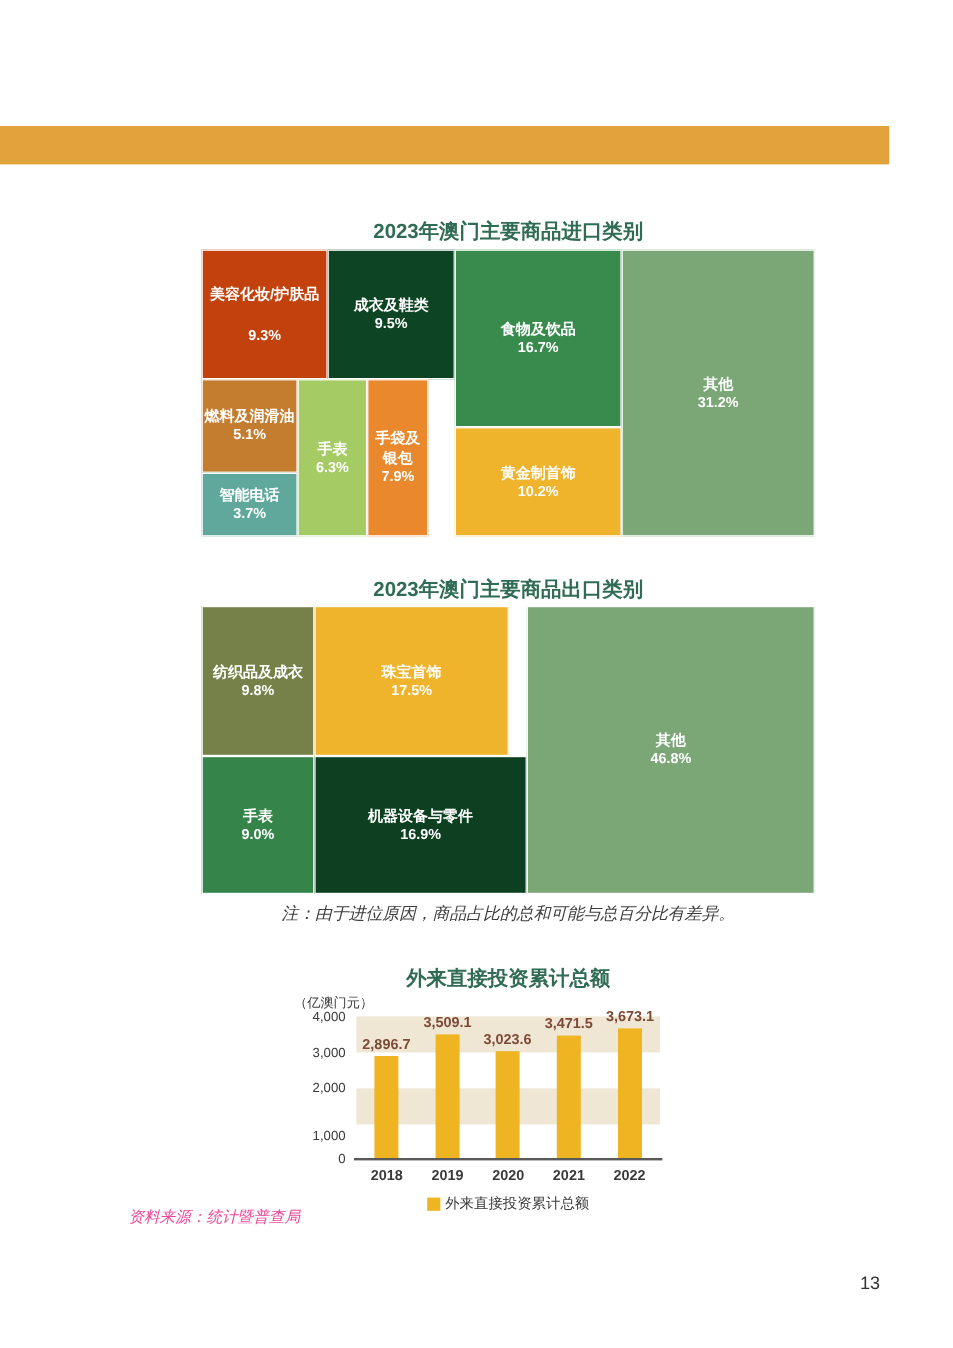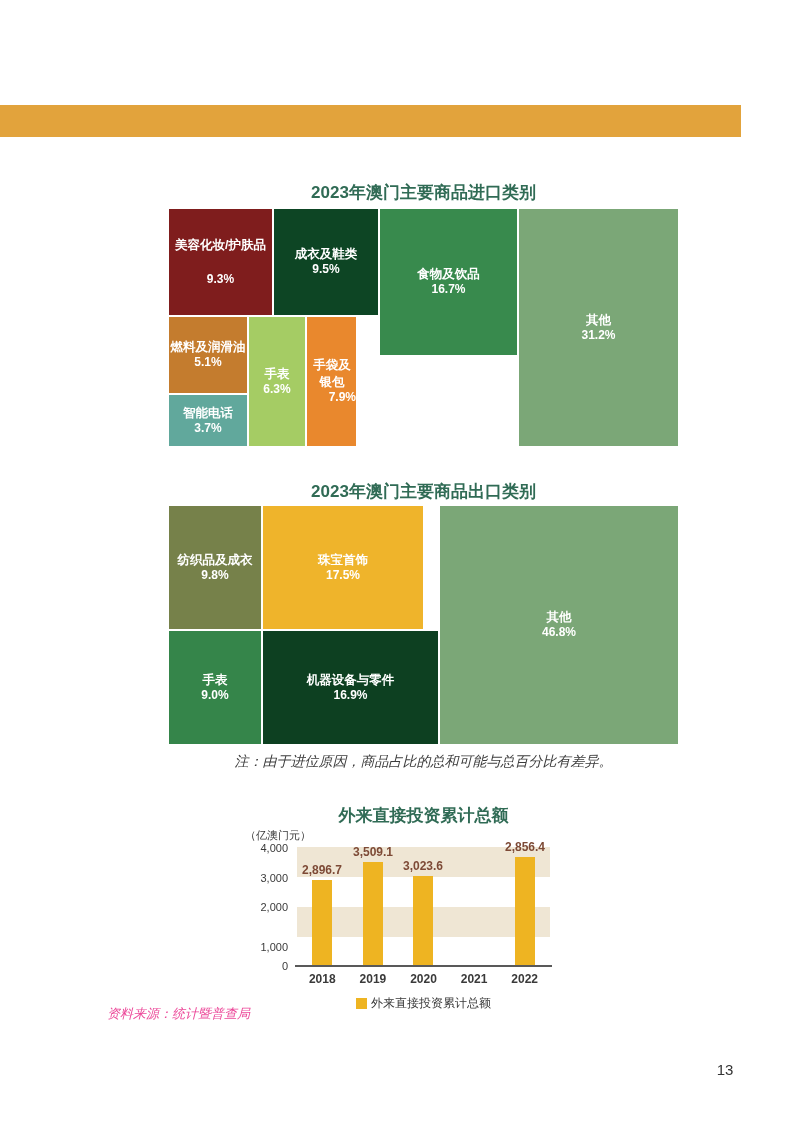--- a/index.html
+++ b/index.html
@@ -22,21 +22,21 @@
   .tile-label{font-size:12.5px;}
   .tile-value{font-size:12px;}
 
   #tm1-t0{left:0;top:0;width:105px;height:108px;}
   #tm1-t1{left:105px;top:0;width:106px;height:108px;}
   #tm1-t2{left:211px;top:0;width:139px;height:148px;}
   #tm1-t3{left:350px;top:0;width:161px;height:239px;}
   #tm1-t4{left:0;top:108px;width:80px;height:78px;}
   #tm1-t5{left:0;top:186px;width:80px;height:53px;}
   #tm1-t6{left:80px;top:108px;width:58px;height:131px;}
-  #tm1-t7{left:138px;top:108px;width:51px;height:131px;align-items:flex-end;}
+  #tm1-t7{left:138px;top:108px;width:51px;height:131px;}
   #tm1-t7 .tile-label{max-width:48px;}
   #tm1-t8{left:211px;top:148px;width:139px;height:91px;}
 
   #tm2-t0{left:0;top:0;width:94px;height:125px;}
   #tm2-t1{left:94px;top:0;width:162px;height:125px;}
   #tm2-t2{left:271px;top:0;width:240px;height:240px;}
   #tm2-t3{left:0;top:125px;width:94px;height:115px;}
   #tm2-t4{left:94px;top:125px;width:177px;height:115px;}
 
   .note{position:absolute;left:168px;top:753px;width:511px;text-align:center;
@@ -73,21 +73,21 @@
 </head>
 <body>
 
 <div class="page">
 
   <div class="accent-bar" style="background: rgb(226, 163, 60);"></div>
 
   <div class="tm-title" id="tm1-title">2023年澳门主要商品进口类别</div>
 
   <div class="treemap" id="tm1">
-    <div class="tile" id="tm1-t0" style="background: #7f1d1d; gap: 19px;">
+    <div class="tile" id="tm1-t0" style="background: #c2410c; gap: 19px;">
       <span class="tile-label">美容化妆/护肤品</span>
       <span class="tile-value">9.3%</span>
     </div>
     <div class="tile" id="tm1-t1" style="background: rgb(13, 69, 36);">
       <span class="tile-label">成衣及鞋类</span>
       <span class="tile-value">9.5%</span>
     </div>
     <div class="tile" id="tm1-t2" style="background: rgb(56, 138, 77);">
       <span class="tile-label">食物及饮品</span>
       <span class="tile-value">16.7%</span>
@@ -104,20 +104,24 @@
       <span class="tile-label">智能电话</span>
       <span class="tile-value">3.7%</span>
     </div>
     <div class="tile" id="tm1-t6" style="background: rgb(165, 204, 100);">
       <span class="tile-label">手表</span>
       <span class="tile-value">6.3%</span>
     </div>
     <div class="tile" id="tm1-t7" style="background: rgb(233, 136, 45);">
       <span class="tile-label">手袋及银包</span>
       <span class="tile-value">7.9%</span>
+    </div>
+    <div class="tile" id="tm1-t8" style="background: rgb(239, 180, 43);">
+      <span class="tile-label">黄金制首饰</span>
+      <span class="tile-value">10.2%</span>
     </div>
   </div>
 
   <div class="tm-title" id="tm2-title">2023年澳门主要商品出口类别</div>
 
   <div class="treemap" id="tm2">
     <div class="tile" id="tm2-t0" style="background: rgb(118, 129, 74);">
       <span class="tile-label">纺织品及成衣</span>
       <span class="tile-value">9.8%</span>
     </div>
@@ -160,23 +164,27 @@
         <div class="bar-value" style="bottom: 89px;">2,896.7</div>
       </div>
       <div class="bar-group" id="bg1">
         <div class="bar" style="background: rgb(238, 180, 34); height: 104px;"></div>
         <div class="bar-value" style="bottom: 107px;">3,509.1</div>
       </div>
       <div class="bar-group" id="bg2">
         <div class="bar" style="background: rgb(238, 180, 34); height: 90px;"></div>
         <div class="bar-value" style="bottom: 93px;">3,023.6</div>
       </div>
+      <div class="bar-group" id="bg3">
+        <div class="bar" style="background: rgb(238, 180, 34); height: 103px;"></div>
+        <div class="bar-value" style="bottom: 106px;">3,471.5</div>
+      </div>
       <div class="bar-group" id="bg4">
         <div class="bar" style="background: rgb(238, 180, 34); height: 109px;"></div>
-        <div class="bar-value" style="bottom: 112px;">2,856.4</div>
+        <div class="bar-value" style="bottom: 112px;">3,673.1</div>
       </div>
     </div>
 
     <div class="axis-line"></div>
 
     <div class="xlabels">
       <span class="xlabel">2018</span>
       <span class="xlabel">2019</span>
       <span class="xlabel">2020</span>
       <span class="xlabel">2021</span>

